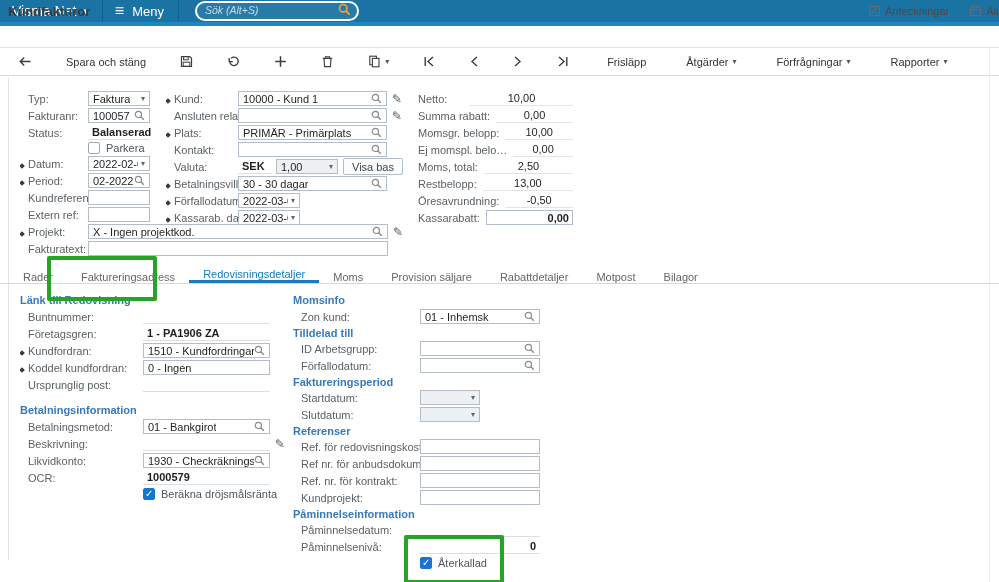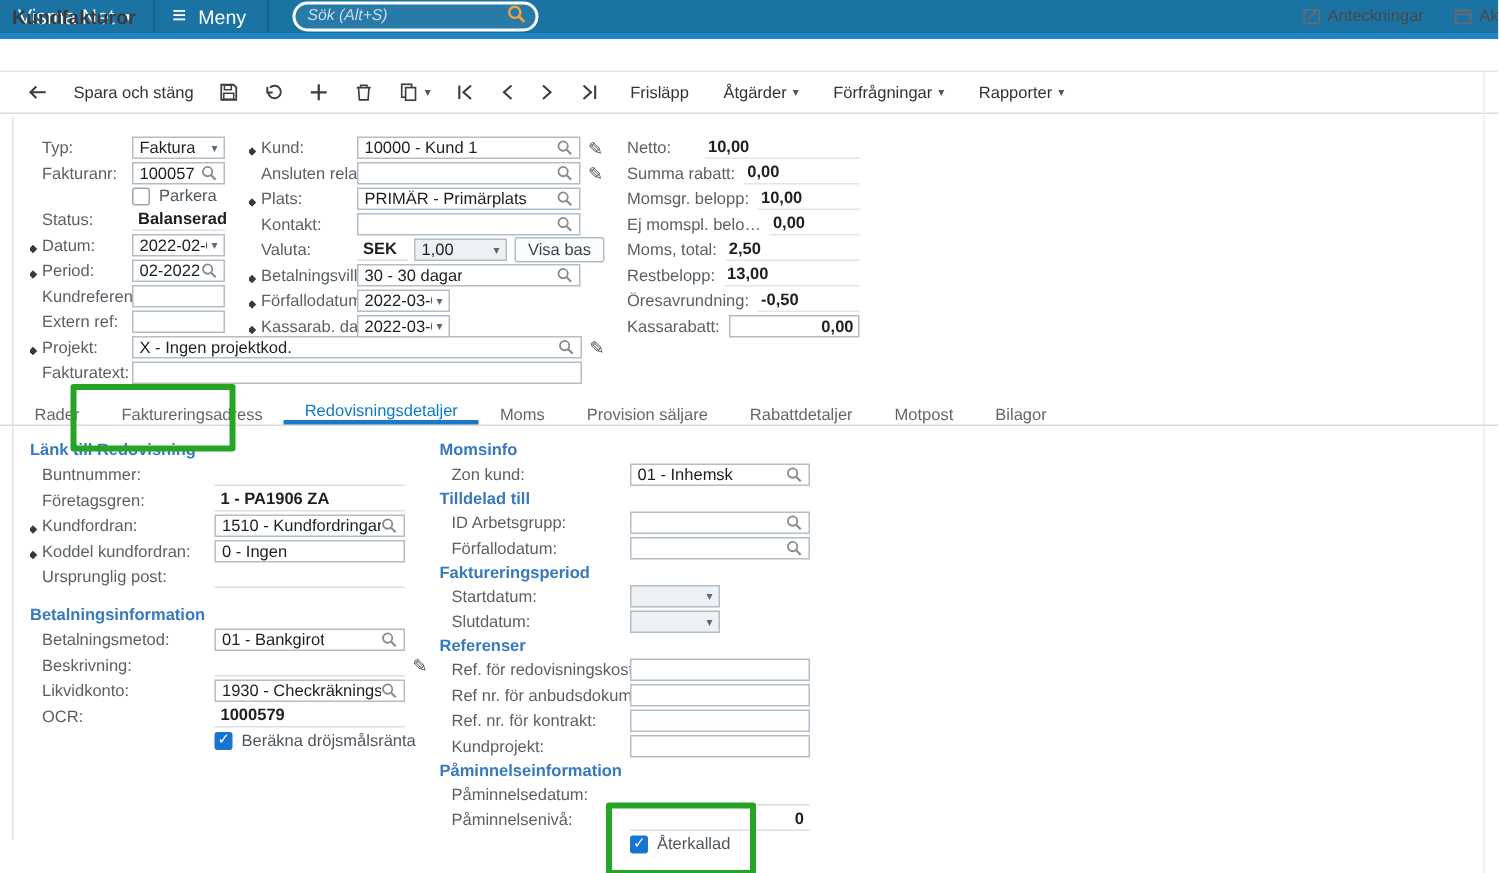--- a/index.html
+++ b/index.html
@@ -20,21 +20,21 @@
                     font-style:italic;font-size:10.5px;font-family:inherit;min-width:0}
   .searchpill input::placeholder{color:#c9dbe6;font-style:italic}
   
   .hdr{position:absolute;left:0;top:26px;width:100%;height:21px;background:#fff;border-bottom:1px solid #e4e4e4}
   .pagetitle{position:absolute;left:8px;top:4px;font-size:13px;font-weight:bold;color:#3a3a3a}
   .hdrlinks{position:absolute;left:868px;top:0;height:21px;display:flex;align-items:center;gap:20px;white-space:nowrap}
   .hlink{display:flex;align-items:center;gap:4px;color:#4a4a4a;cursor:pointer}
   
   .toolbar{position:absolute;left:0;top:48px;width:100%;height:28px;border-bottom:1px solid #dcdcdc;
            display:flex;align-items:center;padding-left:18px;box-sizing:border-box}
-  .tbi{display:flex;align-items:center;margin-right:17px;cursor:pointer;color:#3d3d3d}
+  .tbi{display:flex;align-items:center;margin-right:34px;cursor:pointer;color:#3d3d3d}
   .tbtxt{font-size:11px;color:#333;white-space:nowrap}
   .tbcar{font-size:8px;color:#555;margin-left:4px}
   
   .row{display:flex;align-items:center;height:17px}
   .row14{height:14px}
   .lb{position:relative;color:#5a6166;padding-left:8px;box-sizing:border-box;flex:none;white-space:nowrap;overflow:hidden}
   .star{position:absolute;left:0;top:6px;width:4px;height:4px;background:#3a3a3a;transform:rotate(45deg)}
   .inp{box-sizing:border-box;height:15px;border:1px solid #b2bdc7;background:#fff;display:flex;align-items:center;
        padding:0 4px;flex:none}
   .inp .v{font-weight:normal;color:#1f1f1f;white-space:nowrap;overflow:hidden}
@@ -51,21 +51,21 @@
   .gray{background:#eef1f4}
   .btn{box-sizing:border-box;height:17px;border:1px solid #b2bdc7;background:#fbfcfd;border-radius:2px;
        display:flex;align-items:center;padding:0 8px;color:#3d4warn4;color:#3d4449;cursor:pointer;flex:none}
   
   .c1{position:absolute;left:20px;top:90px;width:380px}
   .c1 .lb{width:68px}
   .c2{position:absolute;left:166px;top:90px;width:245px}
   .c2 .lb{width:72px}
   .c3{position:absolute;left:410px;top:90px;width:163px}
   .c3 .lb{flex:none;padding-right:6px;min-width:60px}
-  .c3 .tv{flex:1;border-bottom:1px solid #e1e5e8;text-align:left;font-weight:bold;color:#1f1f1f;padding:1px 2px}
+  .c3 .tv{flex:1;border-bottom:1px solid #e1e5e8;text-align:center;font-weight:normal;color:#1f1f1f;padding:1px 2px}
   .c3 .tvbox{flex:1;box-sizing:border-box;height:15px;border:1px solid #b2bdc7;text-align:right;font-weight:bold;
              color:#1f1f1f;padding:0 3px;line-height:14px}
   .w62{width:62px}.w149{width:149px}.w300{width:300px}
   
   .tabs{position:absolute;left:0;top:262px;width:100%;height:22px;border-bottom:1px solid #d9d9d9;
         display:flex;align-items:flex-end;padding-left:20px;box-sizing:border-box}
   .tab{display:flex;align-items:center;padding:0 14px;color:#666;cursor:pointer}
   .tab:first-child{padding-left:3px}
   .tab.active{color:#0c7bc4;border-bottom:3px solid #1b7ac2}
   
@@ -226,30 +226,30 @@
     <div class="row">
       <span class="lb">Fakturanr:</span>
       <div class="inp w62">
         <span class="v">100057</span>
         <svg class="mag" width="11" height="11" viewBox="0 0 11 11">
           <circle cx="4.4" cy="4.4" r="3.1" fill="none" stroke="#8a8a8a" stroke-width="1.2"></circle>
           <line x1="6.8" y1="6.8" x2="9.8" y2="9.8" stroke="#8a8a8a" stroke-width="1.4"></line>
           </svg>
       </div>
     </div>
+    <div class="row">
+      <span class="lb">Status:</span>
+      <div class="ro w62">Balanserad</div>
+    </div>
     <div class="row row14">
       <span class="lb"></span>
       <span class="cb"></span>
       <span class="cblabel">Parkera</span>
     </div>
     <div class="row">
-      <span class="lb">Status:</span>
-      <div class="ro w62">Balanserad</div>
-    </div>
-    <div class="row">
       <span class="lb"><i class="star"></i><span>Datum:</span></span>
       <div class="inp w62">
         <span class="v">2022-02-02</span>
         <span class="caret">▾</span>
       </div>
     </div>
     <div class="row">
       <span class="lb"><i class="star"></i><span>Period:</span></span>
       <div class="inp w62">
         <span class="v">02-2022</span>

